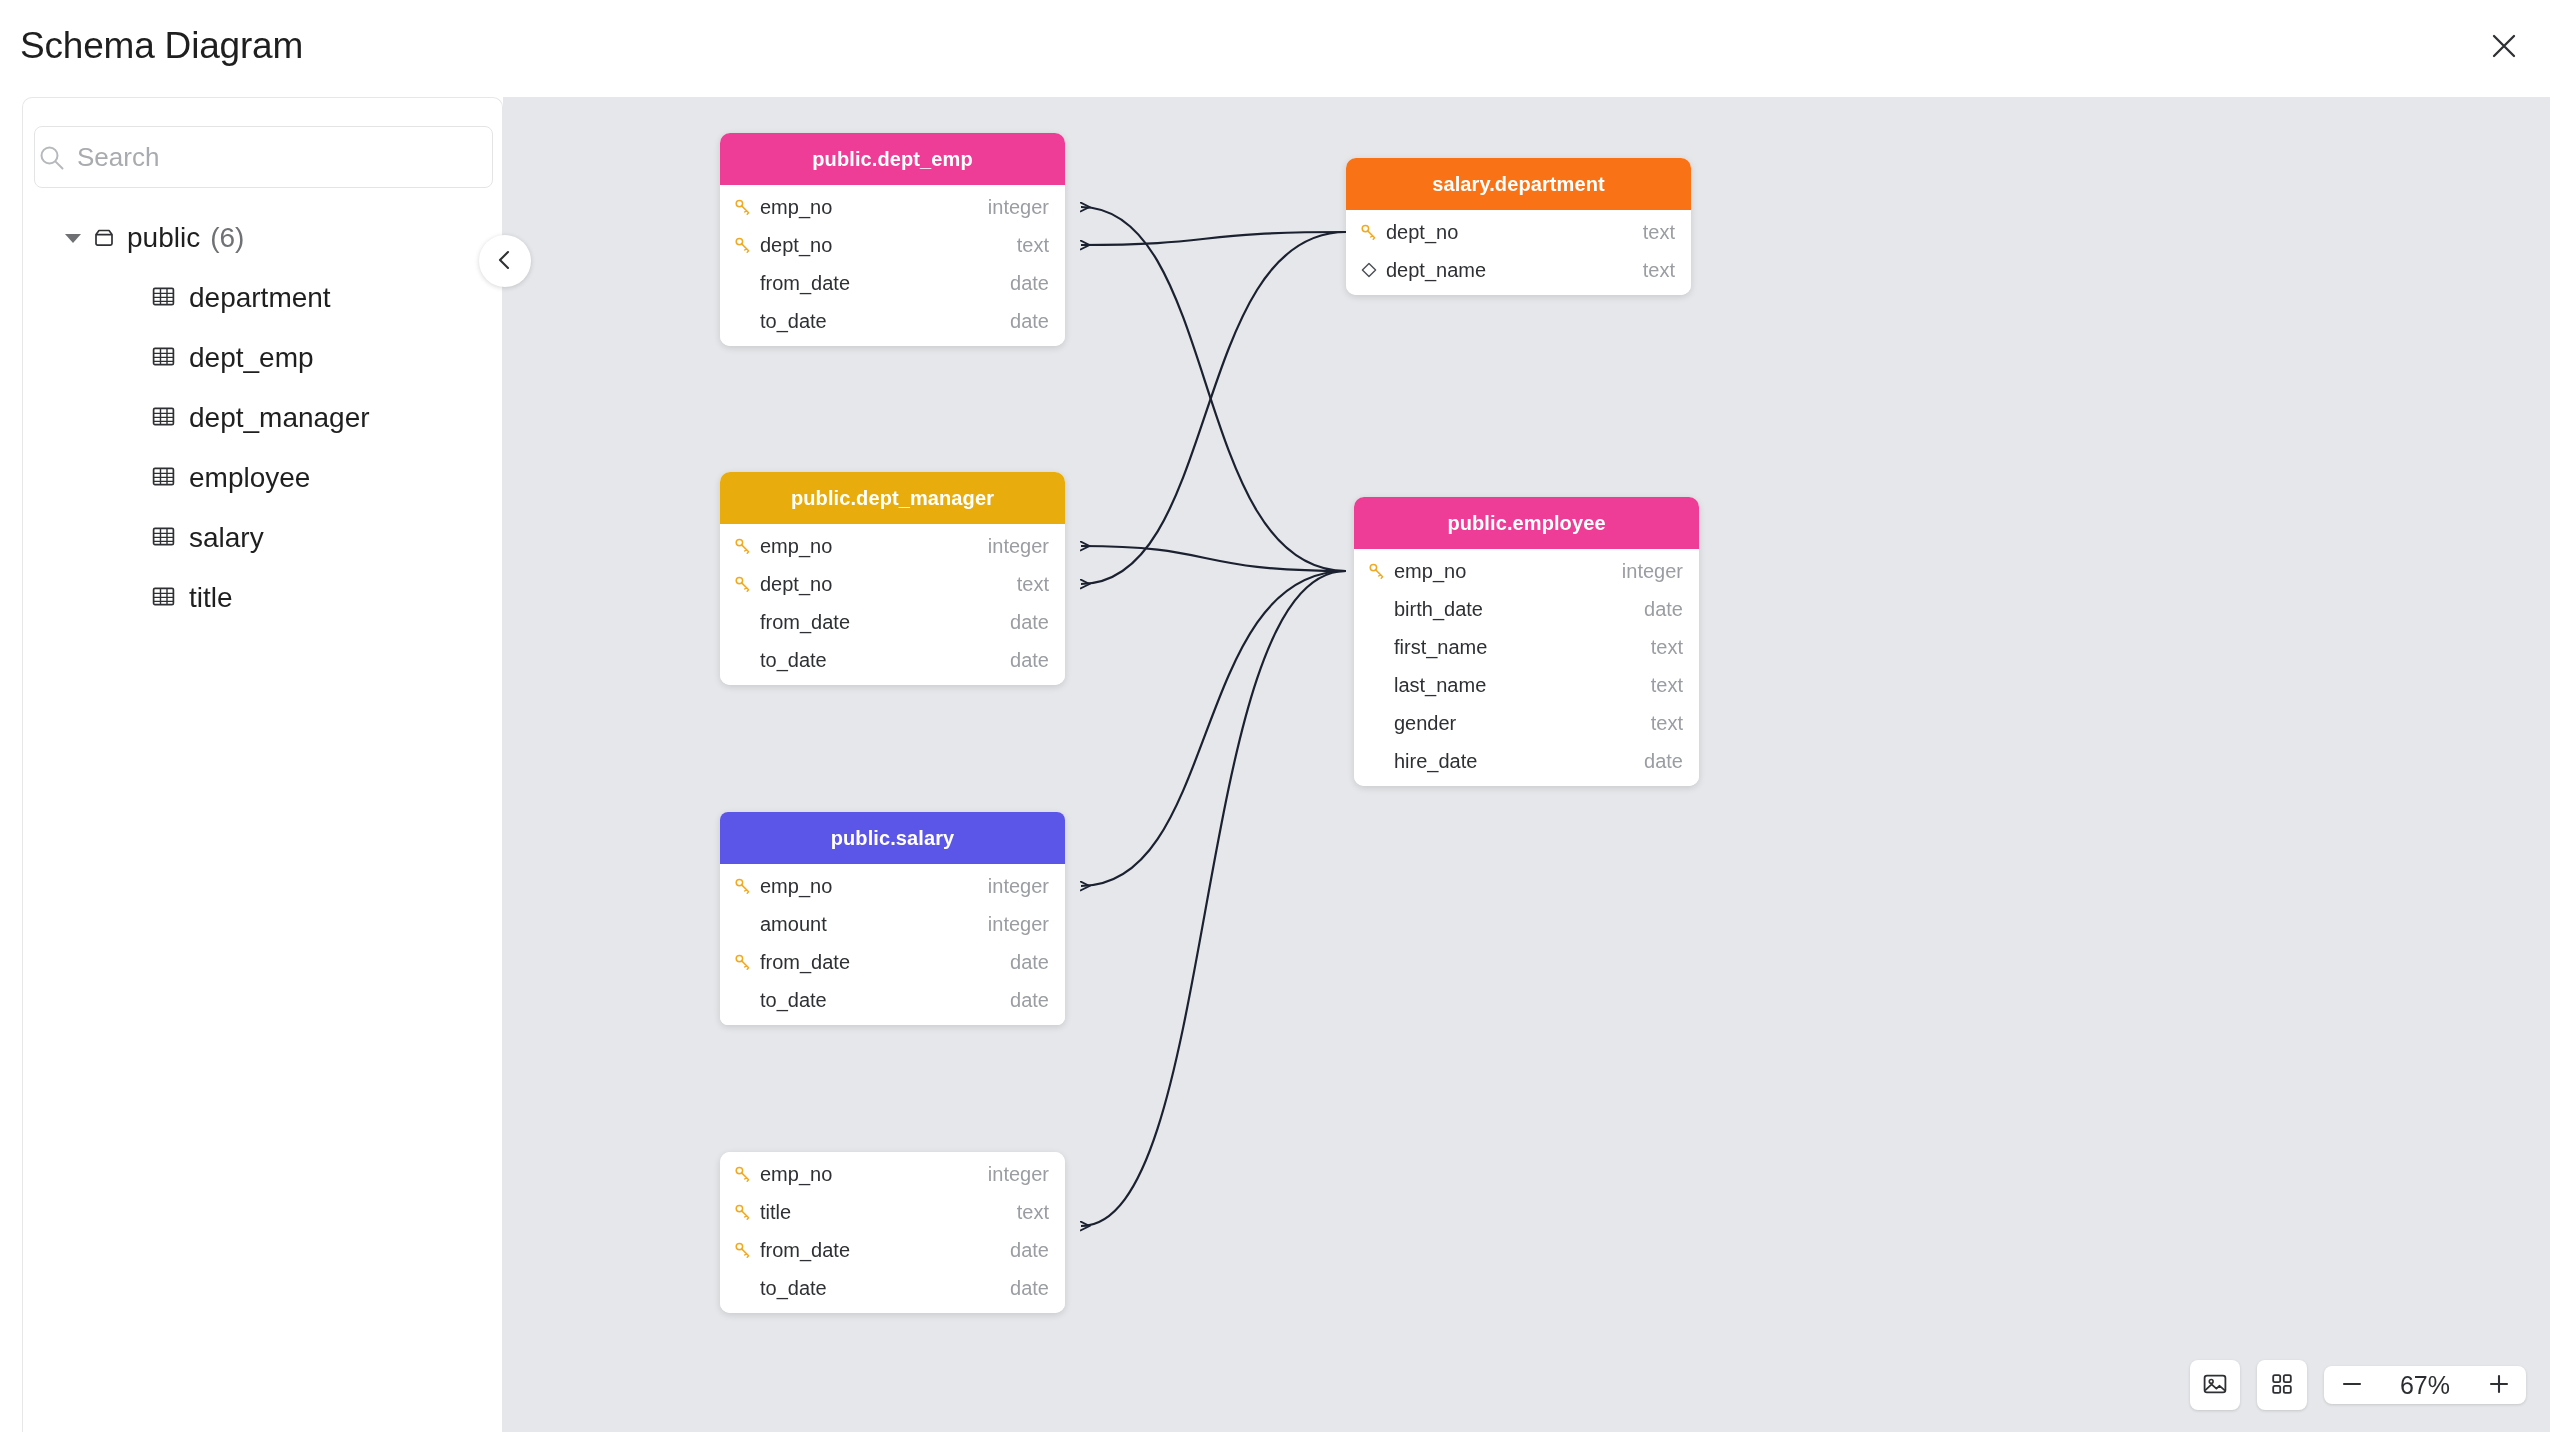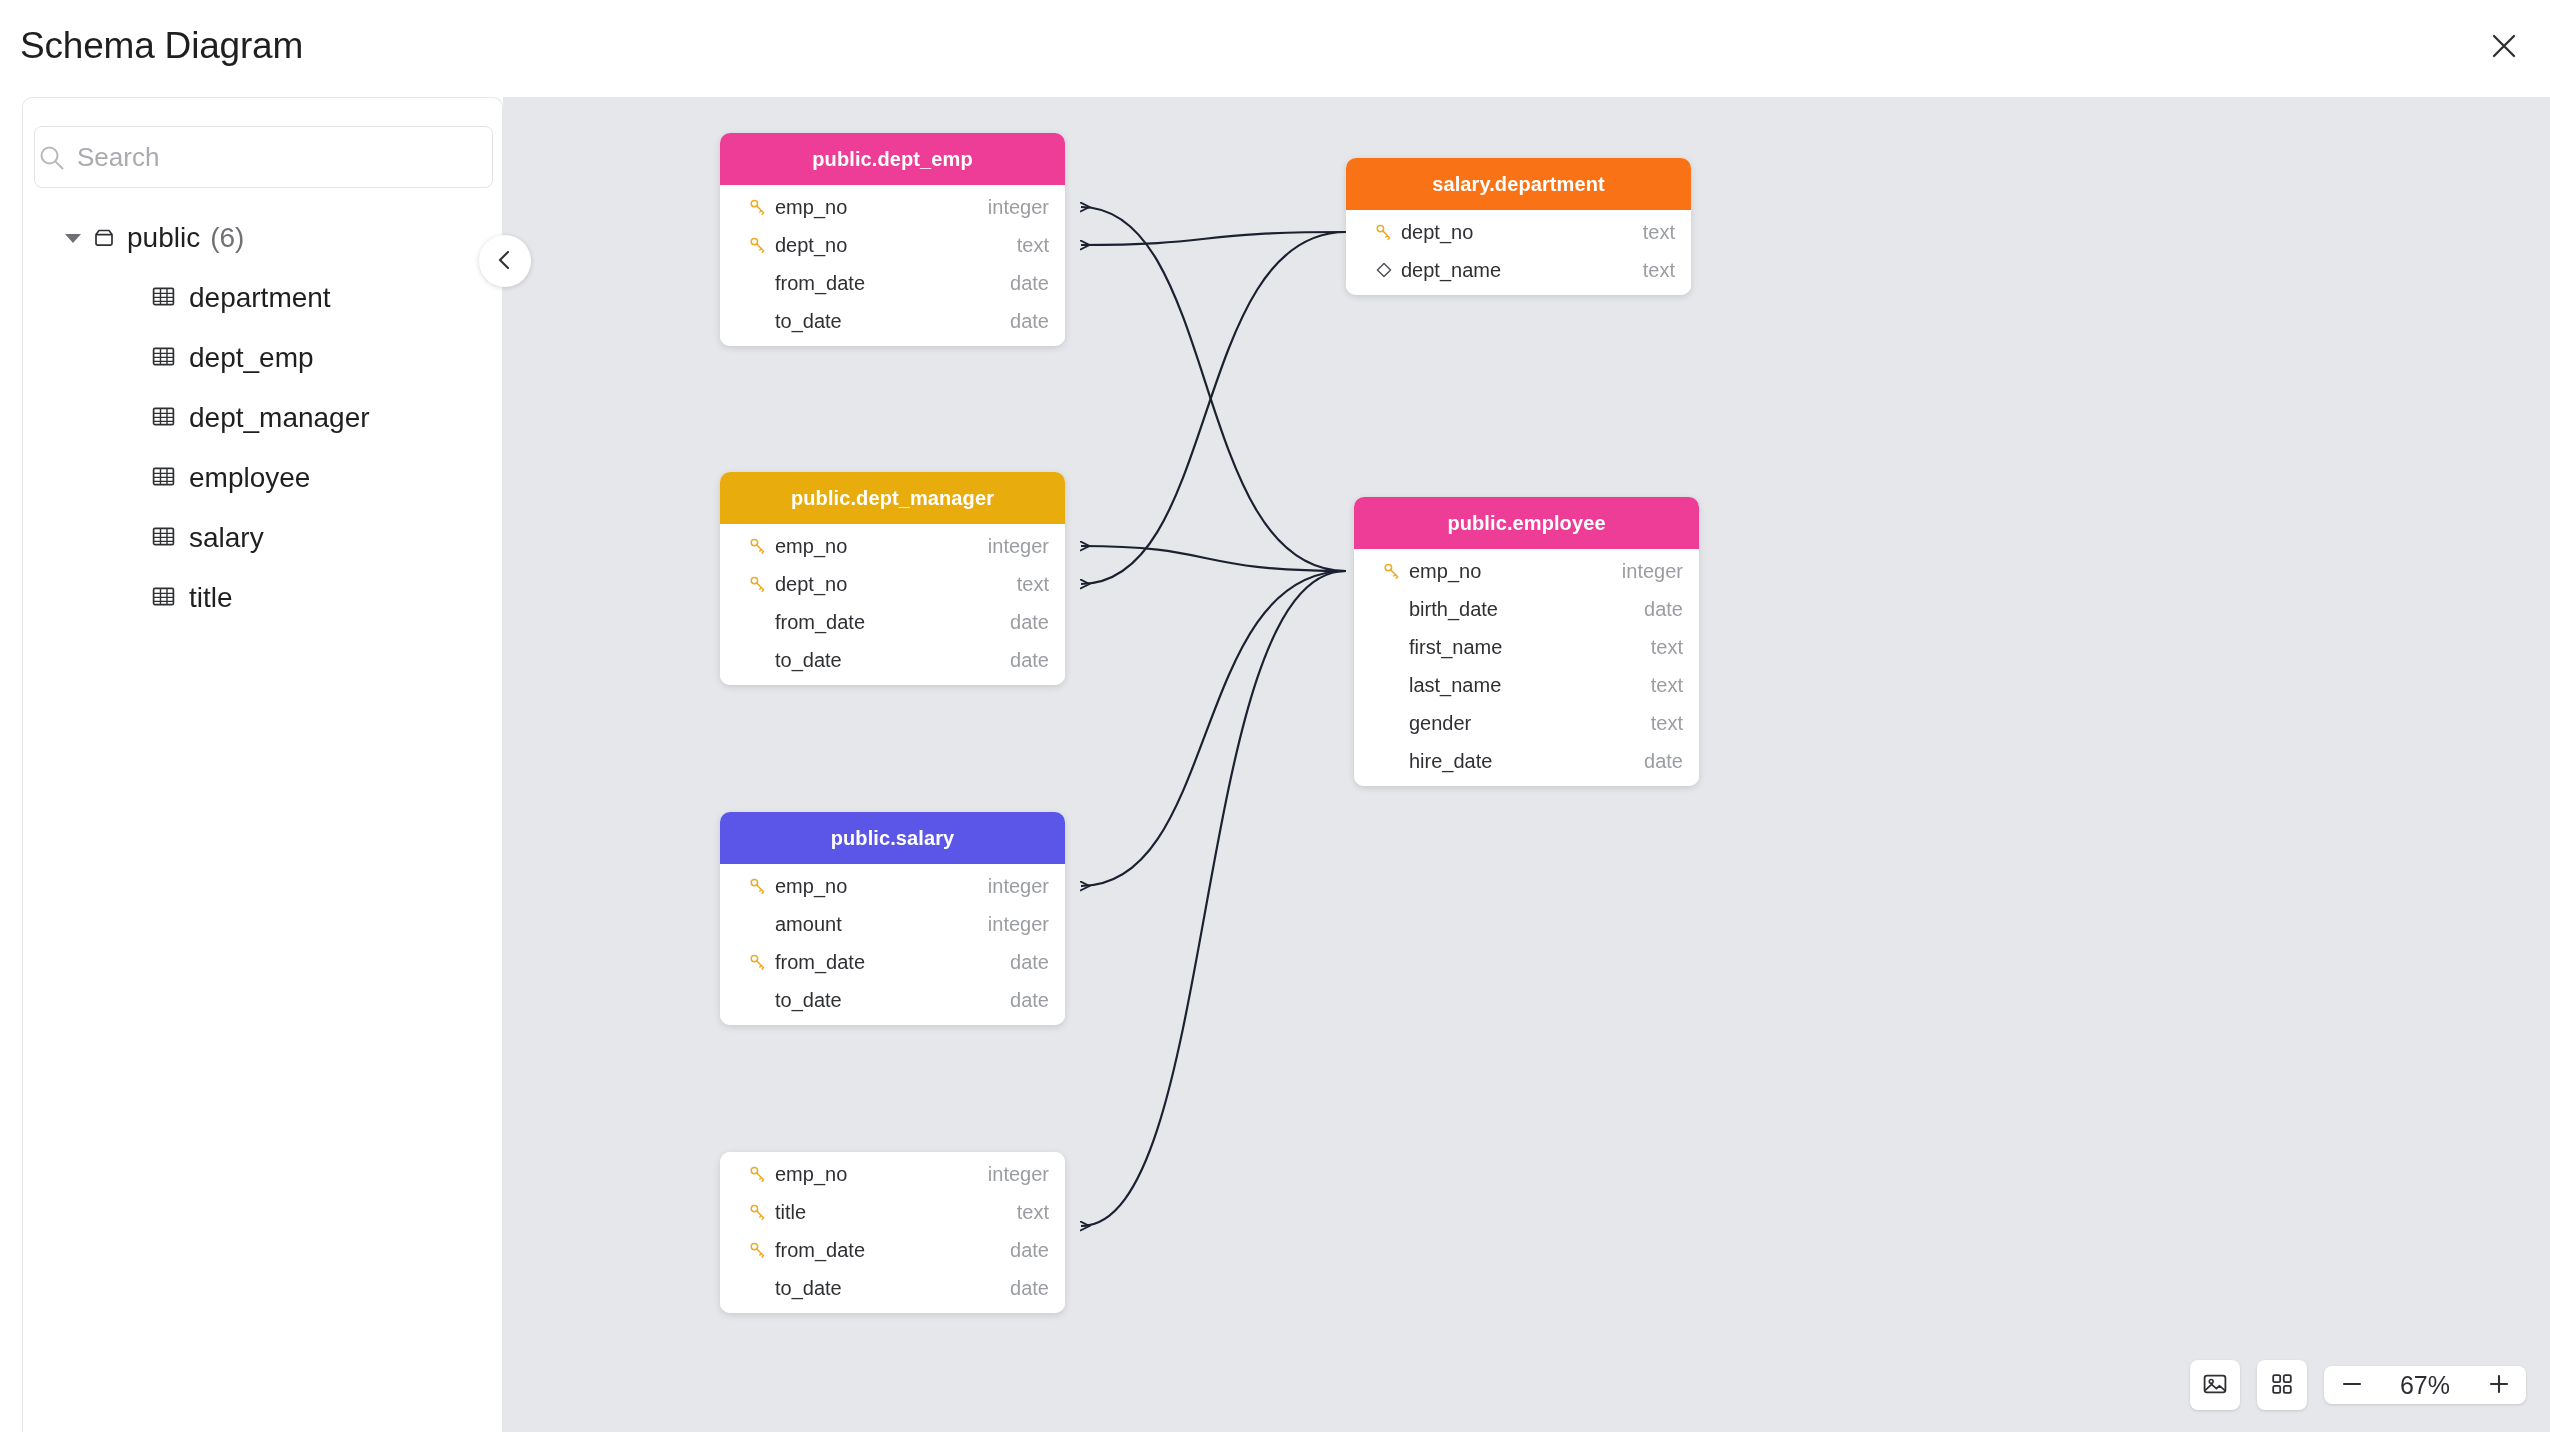--- a/index.html
+++ b/index.html
@@ -109,21 +109,21 @@
     cursor: move;
   }
   .node-header {
     height: 52px; display: flex; align-items: center; justify-content: center;
     color: #ffffff; font-size: 20px; font-weight: 700;
     letter-spacing: 0.1px;
   }
   .node-body { padding: 3px 0 6px 0; background:#fff; }
   .field-row {
     display: flex; align-items: center;
-    height: 38px; padding: 0 16px 0 29px;
+    height: 38px; padding: 0 16px 0 14px;
     font-size: 20px;
   }
   .field-icon { width: 22px; flex: 0 0 22px; display:flex; align-items:center; }
   .field-icon svg { display:block; }
   .field-name { color: #2e3033; margin-left: 4px; }
   .field-type { margin-left: auto; color: #9a9da1; }
 
   
   #toolbar {
     position: absolute; right: 24px; bottom: 22px;
@@ -388,21 +388,21 @@
               <span class="field-name">gender</span>
               <span class="field-type">text</span>
             </div>
             <div class="field-row">
               <span class="field-icon"></span>
               <span class="field-name">hire_date</span>
               <span class="field-type">date</span>
             </div>
           </div>
         </div>
-        <div class="node" style="left: 217px; top: 715px; width: 345px;">
+        <div class="node" style="left: 217px; top: 715px; width: 345px; border-radius: 8px;">
           <div class="node-header" style="background: rgb(91, 86, 232);">public.salary</div>
           <div class="node-body">
             <div class="field-row">
               <span class="field-icon">
                 <svg width="18" height="18" viewBox="0 0 18 18" fill="none">
     <circle cx="5.4" cy="5.6" r="3.2" stroke="#eeaa22" stroke-width="1.5"></circle>
     <path d="M7.7 7.9 L14.6 14.8 M12.3 12.5 L10.8 14 M14.6 14.8 L13.2 16.2" stroke="#eeaa22" stroke-width="1.5" stroke-linecap="round"></path>
   </svg>
               </span>
               <span class="field-name">emp_no</span>

